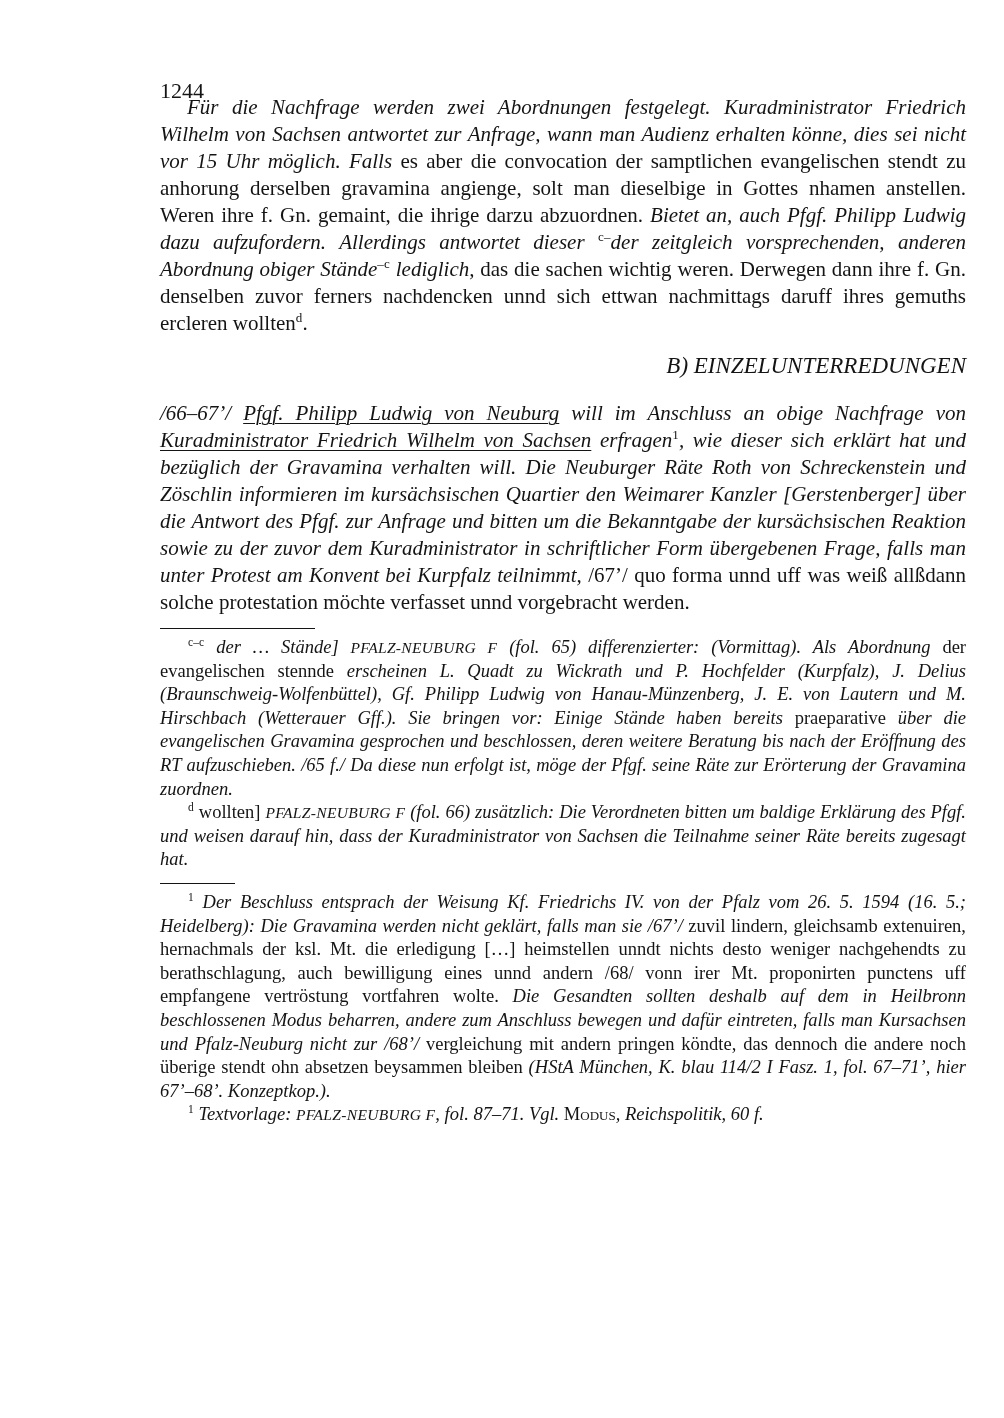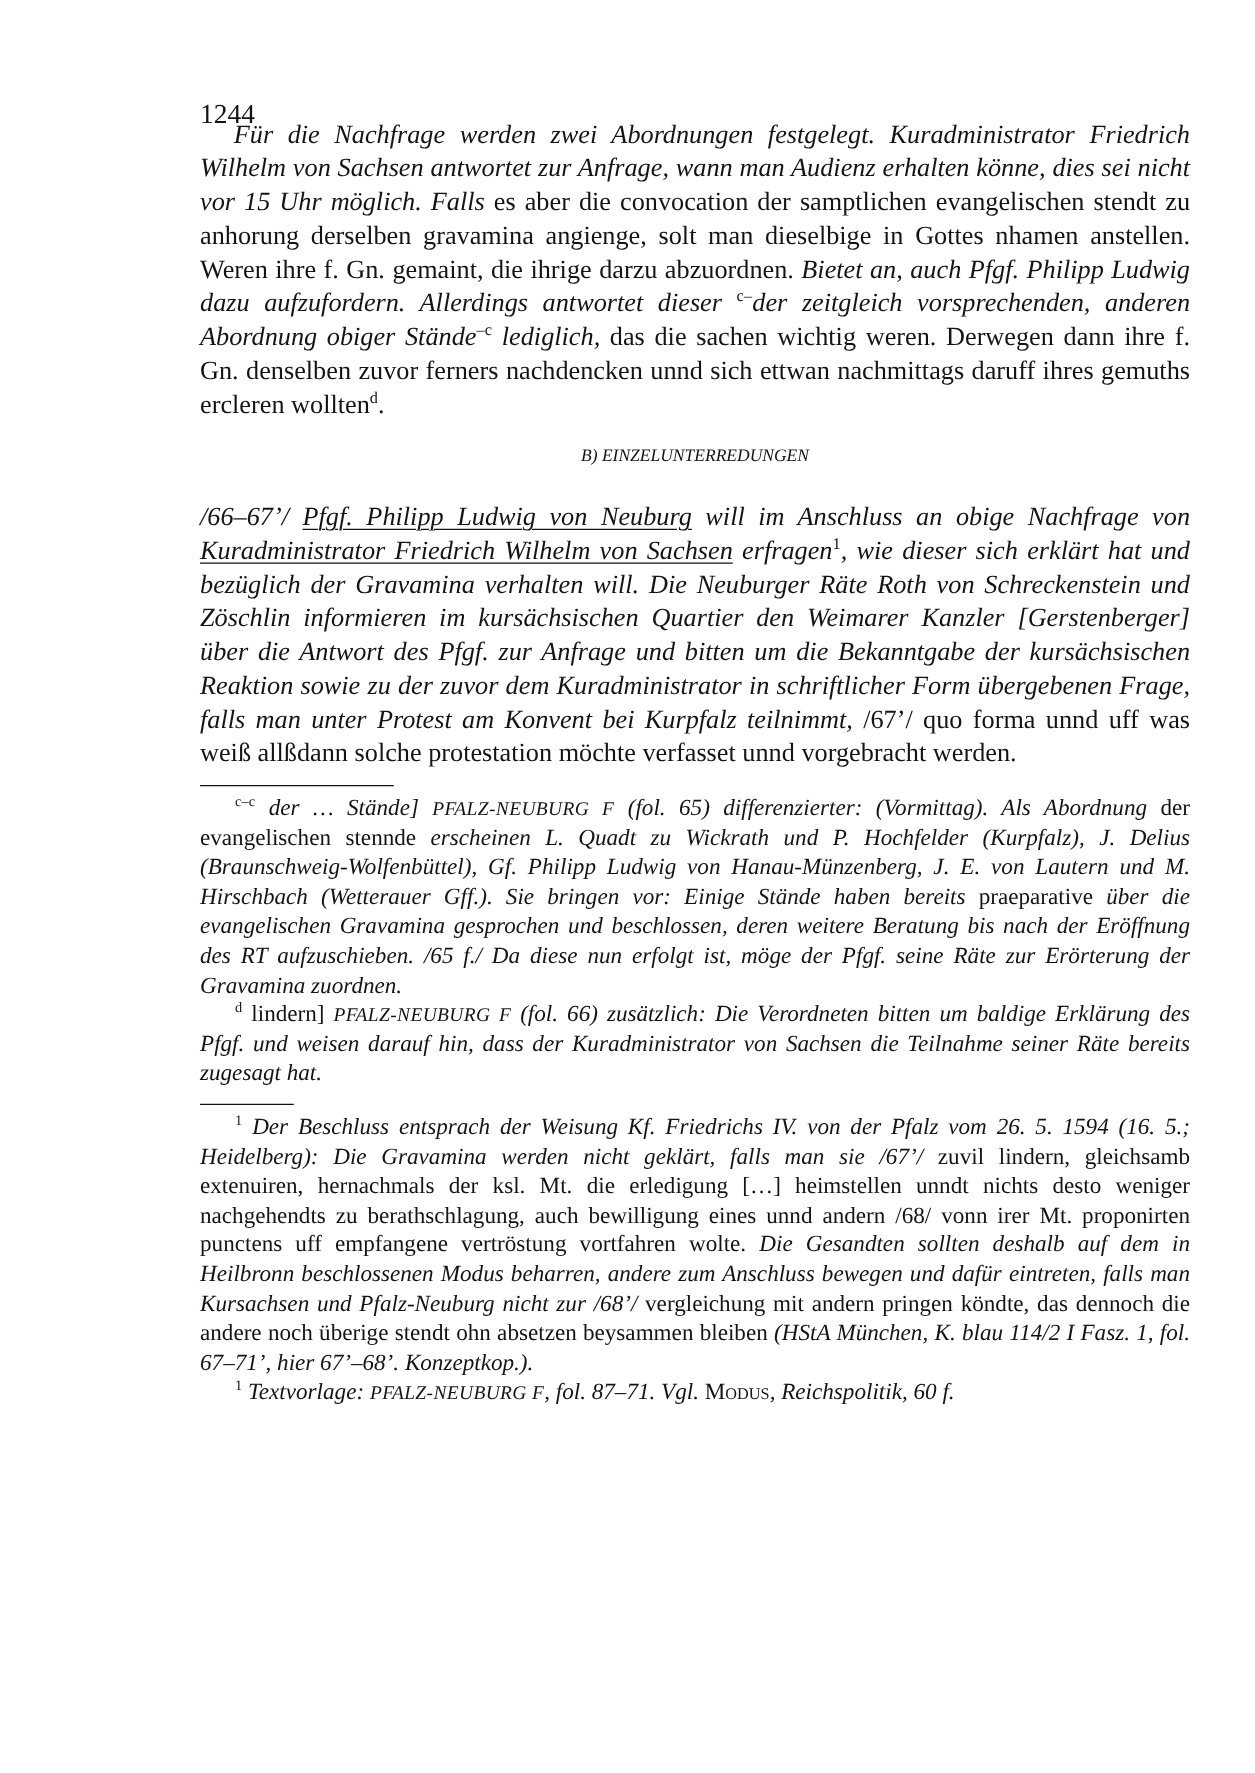--- a/index.html
+++ b/index.html
@@ -4,21 +4,21 @@
 <style>
   html, body { margin: 0; padding: 0; background: #e8e8e8; }
   .page {
     position: relative;
     width: 1004px;
     height: 1418px;
     background: #ffffff;
     color: #141414;
     font-family: "Liberation Serif", "DejaVu Serif", serif;
     box-sizing: border-box;
-    padding: 78px 52px 0 160px;
+    padding: 78px 38px 0 160px;
     overflow: hidden;
     margin: 0 auto;
   }
   .runhead {
     position: relative;
     font-size: 21px;
     line-height: 26px;
     text-align: center;
     margin-bottom: 16px;
   }
@@ -26,23 +26,23 @@
     position: absolute;
     left: 0;
     top: 0;
     font-size: 22px;
   }
   .bodytext { font-size: 21px; line-height: 27px; text-align: justify; }
   .bodytext p { margin: 0; }
   p.indent { text-indent: 27px; }
   .section-heading {
     font-style: italic;
-    font-size: 14px;
+    font-size: 23px;
     margin: 15px 0 5px 0 !important;
-    text-align: center;
+    text-align: right;
     font-family: Liberation Serif, serif;
   }
   .doc-heading {
     font-style: italic;
     margin-left: 62px !important;
     text-align: justify;
   }
   .doc-par { margin-top: 21px !important; }
   .fn-rule { border: 0; border-top: 1.6px solid #141414; margin: 12px 0 7px 0; }
   .fn-rule.r1 { width: 155px; }
@@ -67,21 +67,21 @@
   <div class="bodytext">
     <p class="indent"><span class="i">Für die Nachfrage werden zwei Abordnungen festgelegt. Kuradministrator Friedrich Wilhelm von Sachsen antwortet zur Anfrage, wann man Audienz erhalten könne, dies sei nicht vor 15 Uhr möglich. Falls</span><span> es aber die convocation der samptlichen evangelischen stendt zu anhorung derselben gravamina angienge, solt man dieselbige in Gottes nhamen anstellen. Weren ihre f. Gn. gemaint, die ihrige darzu abzuordnen. </span><span class="i">Bietet an, auch Pfgf. Philipp Ludwig dazu aufzufordern. Allerdings antwortet dieser </span><sup class="sup">c–</sup><span class="i">der zeitgleich vorsprechenden, anderen Abordnung obiger Stände</span><sup class="sup">–c</sup><span class="i"> lediglich,</span><span> das die sachen wichtig weren. Derwegen dann ihre f. Gn. denselben zuvor ferners nachdencken unnd sich ettwan nachmittags daruff ihres gemuths ercleren wollten</span><sup class="sup">d</sup><span>.</span></p>
     <p class="section-heading">B) EINZELUNTERREDUNGEN</p>
     <p class="doc-par"><span class="i">/66–67’/ </span><span class="i u">Pfgf. Philipp Ludwig von Neuburg</span><span class="i"> will im Anschluss an obige Nachfrage von </span><span class="i u">Kuradministrator Friedrich Wilhelm von Sachsen</span><span class="i"> erfragen</span><sup class="sup">1</sup><span class="i">, wie dieser sich erklärt hat und bezüglich der Gravamina verhalten will. Die Neuburger Räte Roth von Schreckenstein und Zöschlin informieren im kursächsischen Quartier den Weimarer Kanzler [Gerstenberger] über die Antwort des Pfgf. zur Anfrage und bitten um die Bekanntgabe der kursächsischen Reaktion sowie zu der zuvor dem Kuradministrator in schriftlicher Form übergebenen Frage, falls man unter Protest am Konvent bei Kurpfalz teilnimmt, </span><span>/67’/ quo forma unnd uff was weiß allßdann solche protestation möchte verfasset unnd vorgebracht werden.</span></p>
   </div>
 
   <hr class="fn-rule r1">
 
   <div class="footnotes">
     <p><sup class="sup">c–c</sup><span class="i"> der … Stände] </span><span class="i cap">PFALZ-NEUBURG F</span><span class="i"> (fol. 65) differenzierter: (Vormittag). Als Abordnung </span><span>der evangelischen stennde </span><span class="i">erscheinen L. Quadt zu Wickrath und P. Hochfelder (Kurpfalz), J. Delius (Braunschweig-Wolfenbüttel), Gf. Philipp Ludwig von Hanau-Münzenberg, J. E. von Lautern und M. Hirschbach (Wetterauer Gff.). Sie bringen vor: Einige Stände haben bereits </span><span>praeparative </span><span class="i">über die evangelischen Gravamina gesprochen und beschlossen, deren weitere Beratung bis nach der Eröffnung des RT aufzuschieben. /65 f./ Da diese nun erfolgt ist, möge der Pfgf. seine Räte zur Erörterung der Gravamina zuordnen.</span></p>
-    <p><sup class="sup">d</sup><span> lindern] </span><span class="i cap">PFALZ-NEUBURG F</span><span class="i"> (fol. 66) zusätzlich: Die Verordneten bitten um baldige Erklärung des Pfgf. und weisen darauf hin, dass der Kuradministrator von Sachsen die Teilnahme seiner Räte bereits zugesagt hat.</span></p>
+    <p><sup class="sup">d</sup><span> wollten] </span><span class="i cap">PFALZ-NEUBURG F</span><span class="i"> (fol. 66) zusätzlich: Die Verordneten bitten um baldige Erklärung des Pfgf. und weisen darauf hin, dass der Kuradministrator von Sachsen die Teilnahme seiner Räte bereits zugesagt hat.</span></p>
   </div>
 
   <hr class="fn-rule r2">
 
   <div class="footnotes">
     <p><sup class="sup">1</sup><span class="i"> Der Beschluss entsprach der Weisung Kf. Friedrichs IV. von der Pfalz vom 26. 5. 1594 (16. 5.; Heidelberg): Die Gravamina werden nicht geklärt, falls man sie /67’/ </span><span>zuvil lindern, gleichsamb extenuiren, hernachmals der ksl. Mt. die erledigung […] heimstellen unndt nichts desto weniger nachgehendts zu berathschlagung, auch bewilligung eines unnd andern /68/ vonn irer Mt. proponirten punctens uff empfangene vertröstung vortfahren wolte. </span><span class="i">Die Gesandten sollten deshalb auf dem in Heilbronn beschlossenen Modus beharren, andere zum Anschluss bewegen und dafür eintreten, falls man Kursachsen und Pfalz-Neuburg nicht zur /68’/ </span><span>vergleichung mit andern pringen köndte, das dennoch die andere noch überige stendt ohn absetzen beysammen bleiben </span><span class="i">(HStA München, K. blau 114/2 I Fasz. 1, fol. 67–71’, hier 67’–68’. Konzeptkop.).</span></p>
     <p><sup class="sup">1</sup><span class="i"> Textvorlage: </span><span class="i cap">PFALZ-NEUBURG F</span><span class="i">, fol. 87–71. Vgl. </span><span class="sc">Modus</span><span class="i">, Reichspolitik, 60 f.</span></p>
   </div>
 
 </div>

